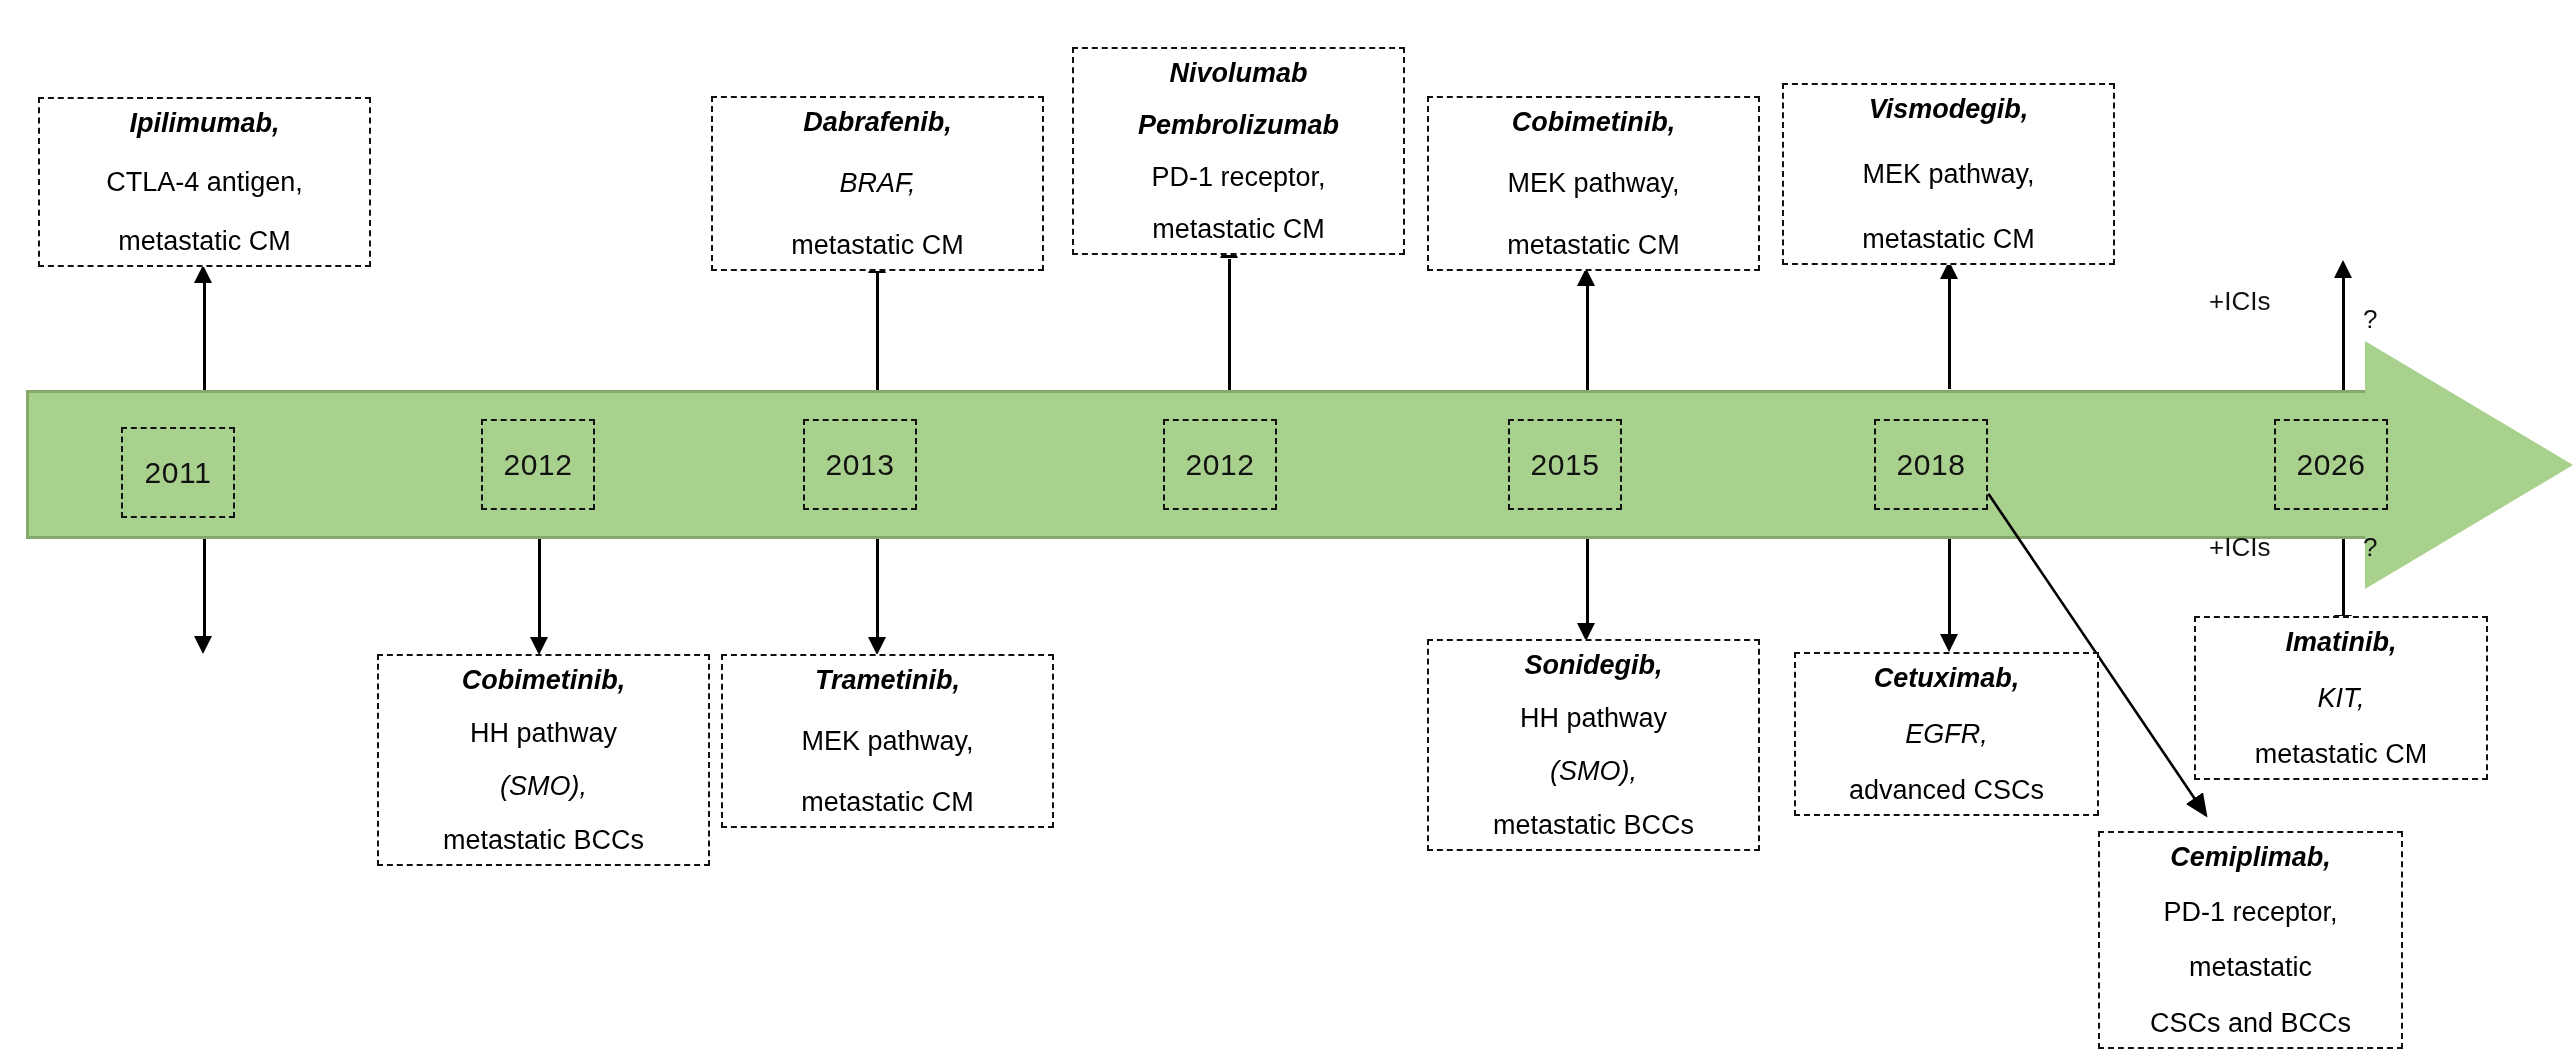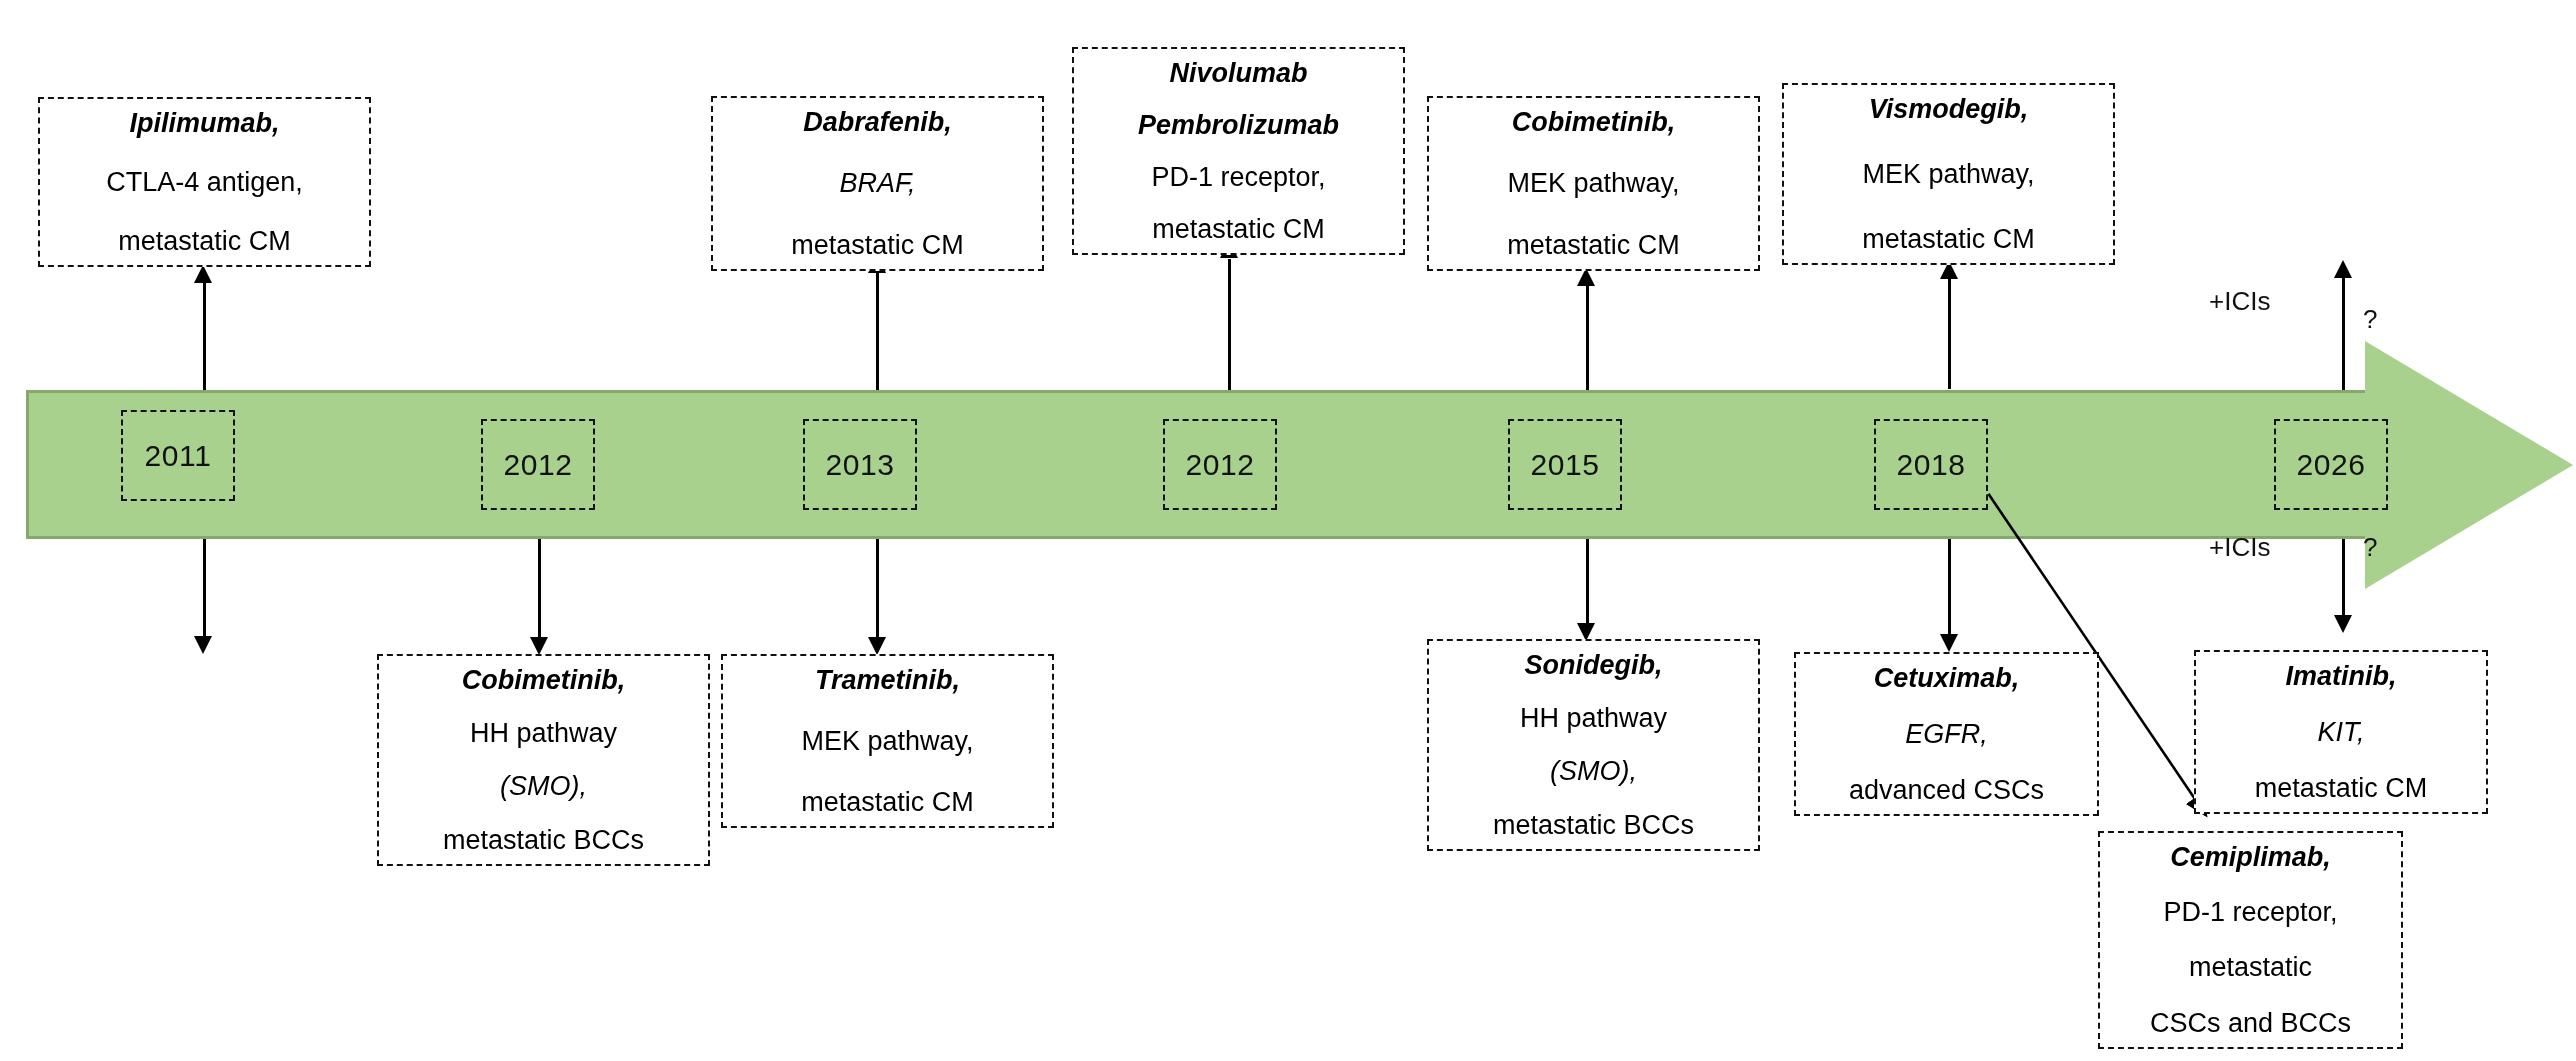--- a/index.html
+++ b/index.html
@@ -117,21 +117,21 @@
 
   <svg id="diagonal-svg" viewBox="0 0 3964 1633">
     <defs>
       <marker id="diagArrow" markerWidth="10" markerHeight="10" refX="8" refY="4" orient="auto">
         <path d="M0,0 L9,4 L0,8 z" fill="#000000"></path>
       </marker>
     </defs>
     <line x1="3060" y1="760" x2="3395" y2="1255" stroke="#000000" stroke-width="4" marker-end="url(#diagArrow)"></line>
   </svg>
 
-  <div class="year-chip" style="left:121px;  top:410px; width:114px; height:91px;">2011</div>
+  <div class="year-chip" style="left:121px;  top:427px; width:114px; height:91px;">2011</div>
   <div class="year-chip" style="left:481px;  top:419px; width:114px; height:91px;">2012</div>
   <div class="year-chip" style="left:803px; top:419px; width:114px; height:91px;">2013</div>
   <div class="year-chip" style="left:1163px; top:419px; width:114px; height:91px;">2012</div>
   <div class="year-chip" style="left:1508px; top:419px; width:114px; height:91px;">2015</div>
   <div class="year-chip" style="left:1874px; top:419px; width:114px; height:91px;">2018</div>
   <div class="year-chip" style="left:2274px; top:419px; width:114px; height:91px;">2026</div>
 
   <div class="conn" style="left:203px;  top:283px; height:107px;"></div>
   <div class="arrowhead-up" style="left:194px; top:265px;"></div>
 
@@ -225,21 +225,21 @@
     <span class="ln gene">(SMO),</span>
     <span class="ln">metastatic BCCs</span>
   </div>
 
   <div class="drug-box" style="left:1794px; top:652px; width:305px; height:164px;">
     <span class="ln name">Cetuximab,</span>
     <span class="ln gene">EGFR,</span>
     <span class="ln">advanced CSCs</span>
   </div>
 
-  <div class="drug-box" style="left:2194px; top:650px; width:294px; height:164px;">
+  <div class="drug-box" style="left:2194px; top:616px; width:294px; height:164px;">
     <span class="ln name">Imatinib,</span>
     <span class="ln gene">KIT,</span>
     <span class="ln">metastatic CM</span>
   </div>
 
   <div class="drug-box" style="left:2098px; top:831px; width:305px; height:218px;">
     <span class="ln name">Cemiplimab,</span>
     <span class="ln">PD-1 receptor,</span>
     <span class="ln">metastatic</span>
     <span class="ln">CSCs and BCCs</span>

